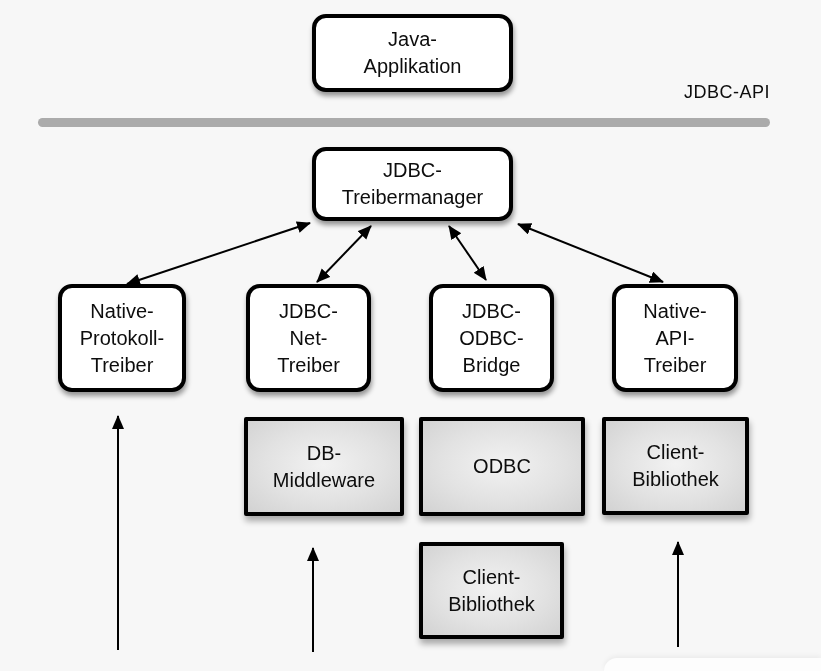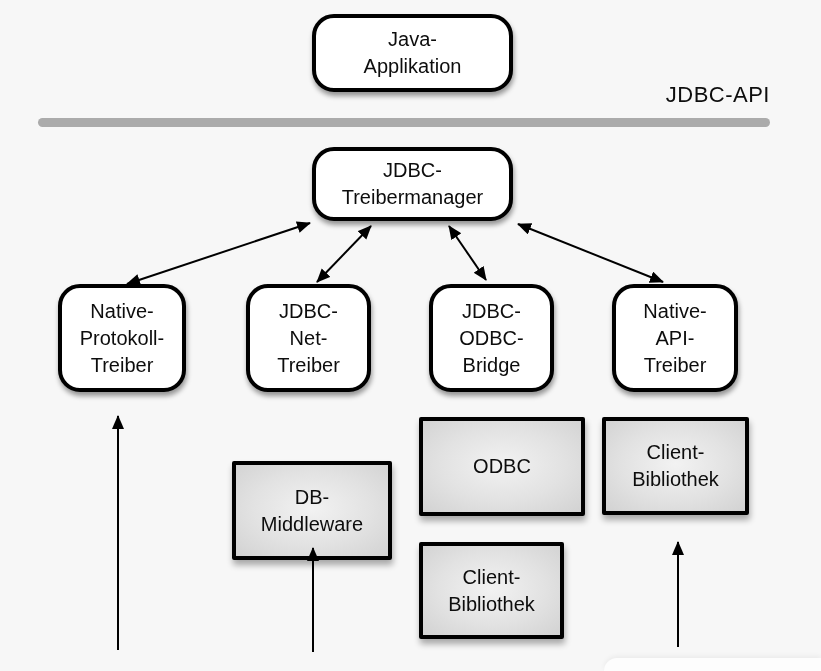--- a/index.html
+++ b/index.html
@@ -14,50 +14,50 @@
     background:var(--background);
   }
   .node{
     position:absolute;display:flex;align-items:center;justify-content:center;
     text-align:center;color:var(--text);font-size:20px;line-height:27px;
     border:4px solid var(--node-border);box-sizing:border-box;
   }
   .label{white-space:pre-line;}
   .box-white{
     background:var(--node-fill-white);
-    border-radius:22px;
+    border-radius:14px;
     box-shadow:1px 4px 5px rgba(0,0,0,0.40);
   }
   .box-gray{
     background:radial-gradient(ellipse at 50% 48%, var(--gray-fill-center) 0%, #e2e2e2 55%, var(--gray-fill-edge) 100%);
     border-radius:2px;
     box-shadow:1px 5px 6px rgba(0,0,0,0.32);
   }
   .divider{
     position:absolute;left:38px;top:118px;width:732px;height:9px;
     border-radius:5px;background:var(--divider);
   }
   .api-label{
     position:absolute;left:540px;top:82px;width:230px;text-align:right;
-    font-size:22px;color:var(--text);letter-spacing:0.5px;
+    font-size:18px;color:var(--text);letter-spacing:0.5px;
   }
   .arrows{position:absolute;left:0;top:0;pointer-events:none;}
   .partial-box{
     position:absolute;left:604px;top:658px;width:217px;height:13px;
     background:#fdfdfd;border-top-left-radius:14px;
     box-shadow:0 -2px 5px rgba(0,0,0,0.05);
   }
   
   #n-java   {left:312px;top:14px;width:201px;height:78px;}
   #n-mgr    {left:312px;top:147px;width:201px;height:74px;}
   #n-proto  {left:58px;top:284px;width:128px;height:108px;}
   #n-net    {left:246px;top:284px;width:125px;height:108px;}
   #n-odbcbr {left:429px;top:284px;width:125px;height:108px;}
   #n-napi   {left:612px;top:284px;width:126px;height:108px;}
-  #n-dbmw   {left:232px;top:417px;width:160px;height:99px;margin-top:44px;}
+  #n-dbmw   {left:244px;top:417px;width:160px;height:99px;}
   #n-odbc   {left:419px;top:417px;width:166px;height:99px;}
   #n-clib1  {left:602px;top:417px;width:147px;height:98px;}
   #n-clib2  {left:419px;top:542px;width:145px;height:97px;}
 </style>
 </head>
 <body>
 
 <div class="canvas">
 
   <div class="node box-white" id="n-java">

